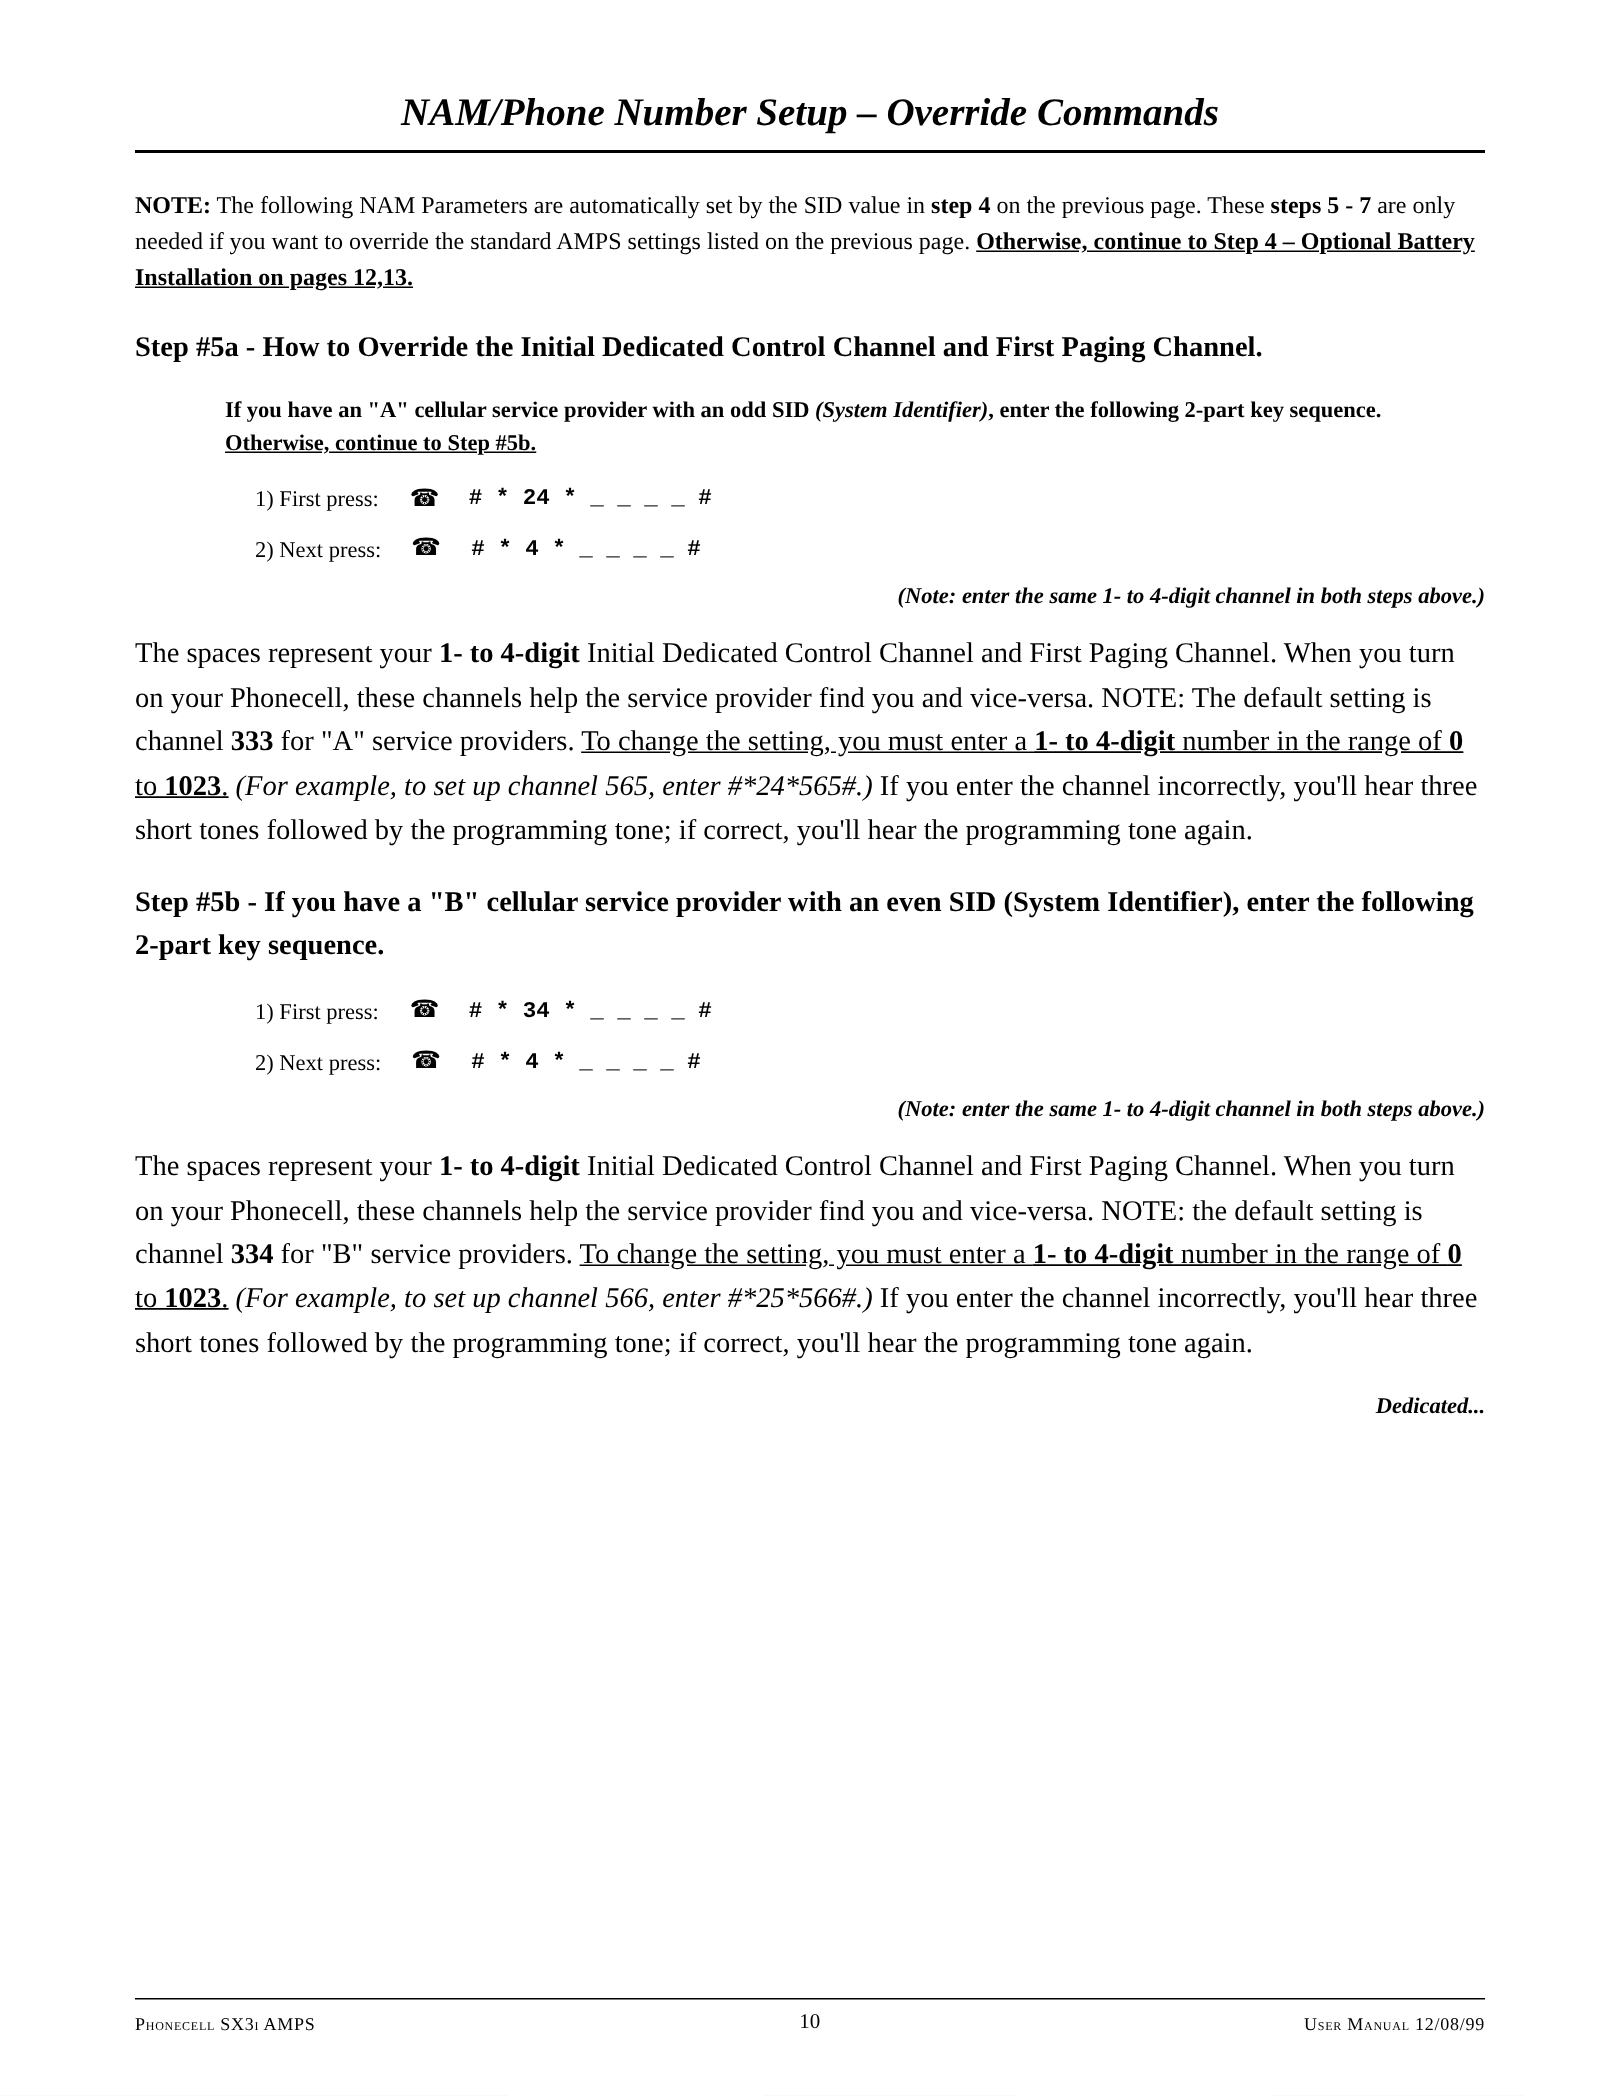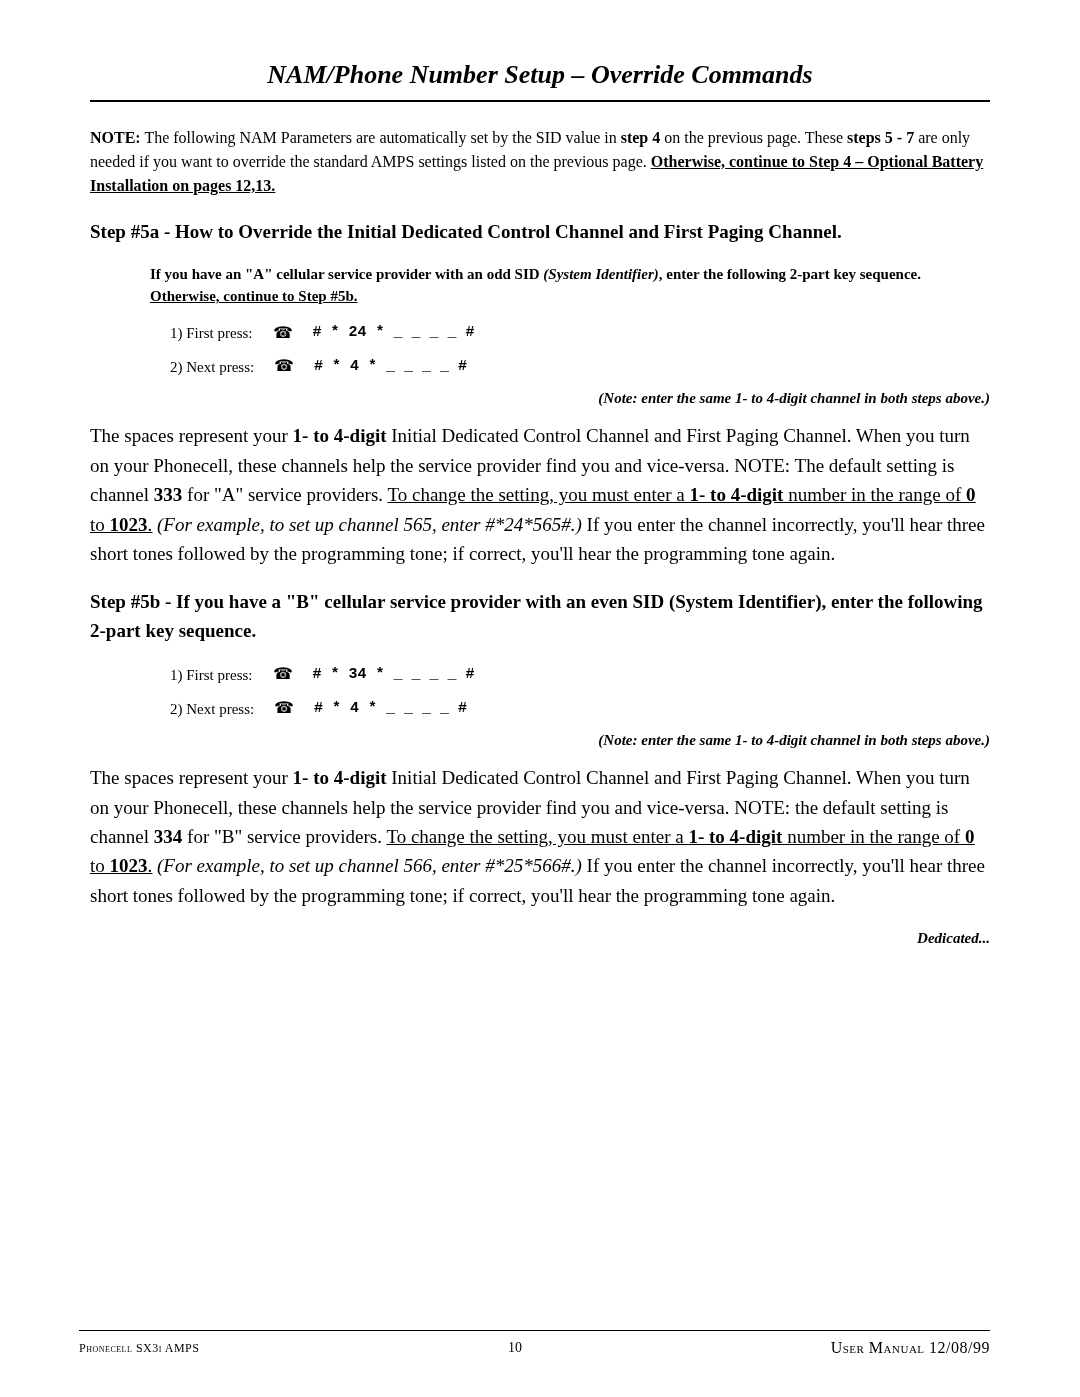--- a/index.html
+++ b/index.html
@@ -126,21 +126,21 @@
       font-size: 15px;
       font-weight: bold;
       font-style: italic;
       text-align: right;
       margin-top: 4px;
     }
 
     .footer {
       position: absolute;
       bottom: 40px;
-      left: 79px;
+      left: 90px;
       right: 90px;
       border-top: 1px solid #000;
       padding-top: 8px;
       display: flex;
       justify-content: space-between;
       align-items: center;
       font-size: 12px;
       gap: 16px;
     }
 
@@ -150,21 +150,21 @@
       letter-spacing: 0.5px;
     }
 
     .footer-center {
       font-size: 14px;
       font-weight: normal;
     }
 
     .footer-right {
       font-variant: small-caps;
-      font-size: 16px;
+      font-size: 12px;
       letter-spacing: 0.5px;
     }
 
     .content-main {
       flex: 1;
     }
 
     .mono {
       font-family: 'Courier New', Courier, monospace;
       font-weight: bold;

